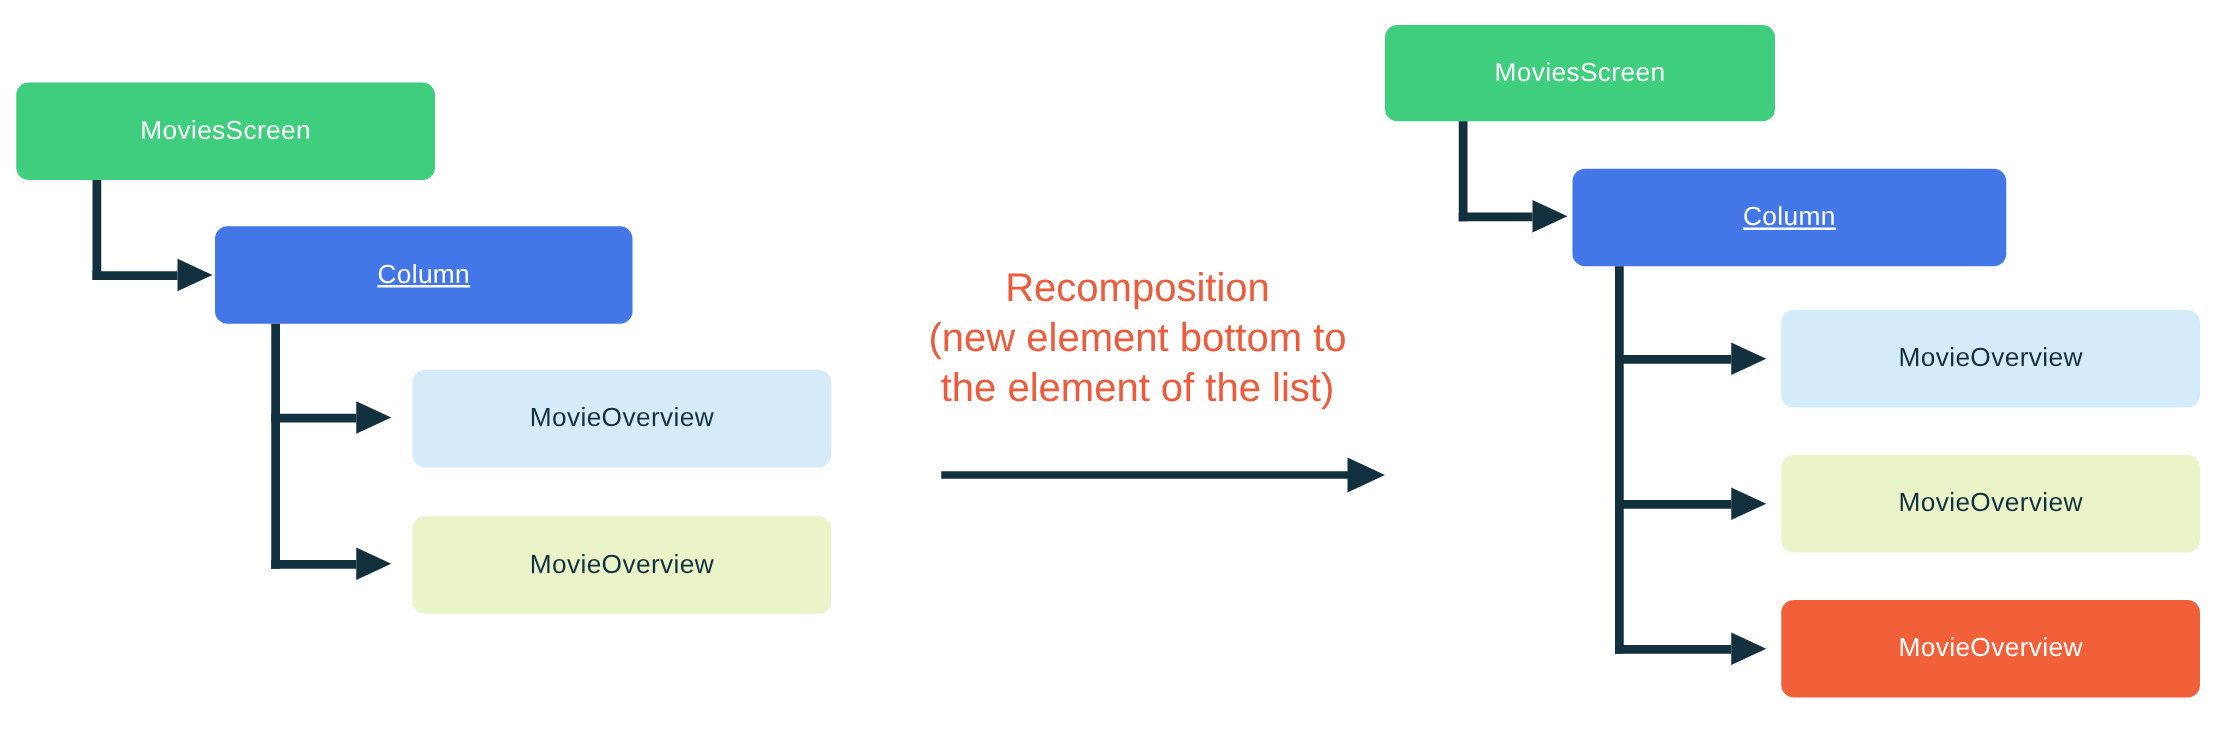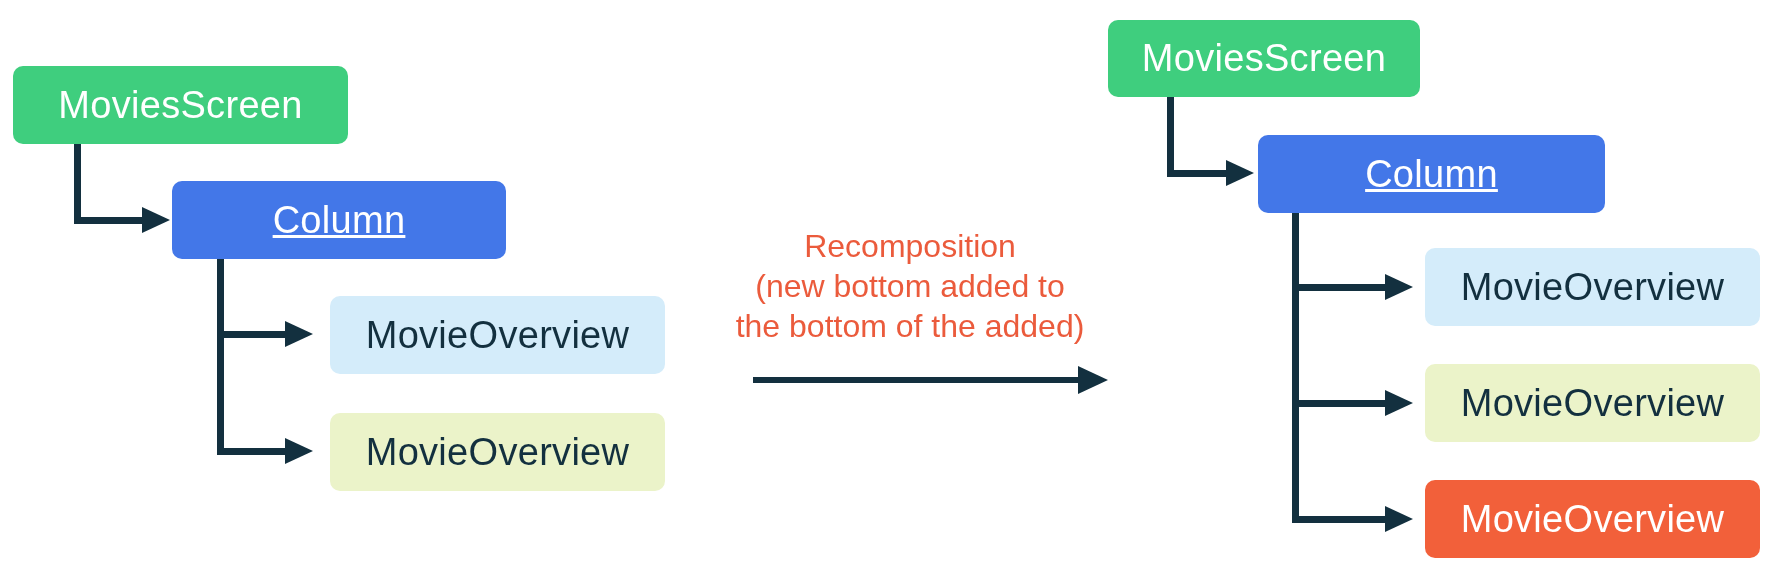--- a/index.html
+++ b/index.html
@@ -20,21 +20,21 @@
     background:#ffffff;
     overflow:hidden;
     font-family:"Liberation Sans", sans-serif;
   }
   .node{
     position:absolute;
     border-radius:10px;
     display:flex;
     align-items:center;
     justify-content:center;
-    font-size:38px;
+    font-size:21px;
     letter-spacing:0.3px;
     color:var(--white-text);
     white-space:nowrap;
   }
   .node.green{background:var(--green);}
   .node.blue{background:var(--blue);text-decoration:underline;}
   .node.light-blue{background:var(--light-blue);color:var(--navy);}
   .node.pale-green{background:var(--pale-green);color:var(--navy);}
   .node.orange{background:var(--orange);}
   .line{position:absolute;background:var(--navy);}
@@ -44,21 +44,21 @@
     border-bottom:13px solid transparent;
     border-left:28px solid var(--navy);
   }
   .arrowhead.big{
     border-top:14px solid transparent;
     border-bottom:14px solid transparent;
     border-left:30px solid var(--navy);
   }
   .transition-label{
     position:absolute;
-    left:640px;top:226px;width:540px;
+    left:640px;top:210px;width:540px;
     text-align:center;
     font-size:32px;
     line-height:40px;
     color:var(--label-orange);
   }
 </style>
 </head>
 <body>
 
 <div class="canvas">
@@ -80,22 +80,22 @@
     <div class="line" style="left:217px;top:448px;width:68px;height:7px;"></div>
     <div class="arrowhead" style="left:285px;top:438px;"></div>
 
     <div class="node light-blue" style="left:330px;top:296px;width:335px;height:78px;">MovieOverview</div>
     <div class="node pale-green" style="left:330px;top:413px;width:335px;height:78px;">MovieOverview</div>
   </div>
 
   <div>
     <div class="transition-label">
       <div>Recomposition</div>
-      <div>(new bottom added to</div>
-      <div>the bottom of the added)</div>
+      <div>(new element bottom to</div>
+      <div>the element of the list)</div>
     </div>
     <div class="line" style="left:753px;top:377px;width:327px;height:6px;"></div>
     <div class="arrowhead big" style="left:1078px;top:366px;"></div>
   </div>
 
   <div>
     <div class="node green" style="left:1108px;top:20px;width:312px;height:77px;">MoviesScreen</div>
 
     <div class="line" style="left:1167px;top:97px;width:7px;height:80px;"></div>
     <div class="line" style="left:1167px;top:170px;width:59px;height:7px;"></div>

